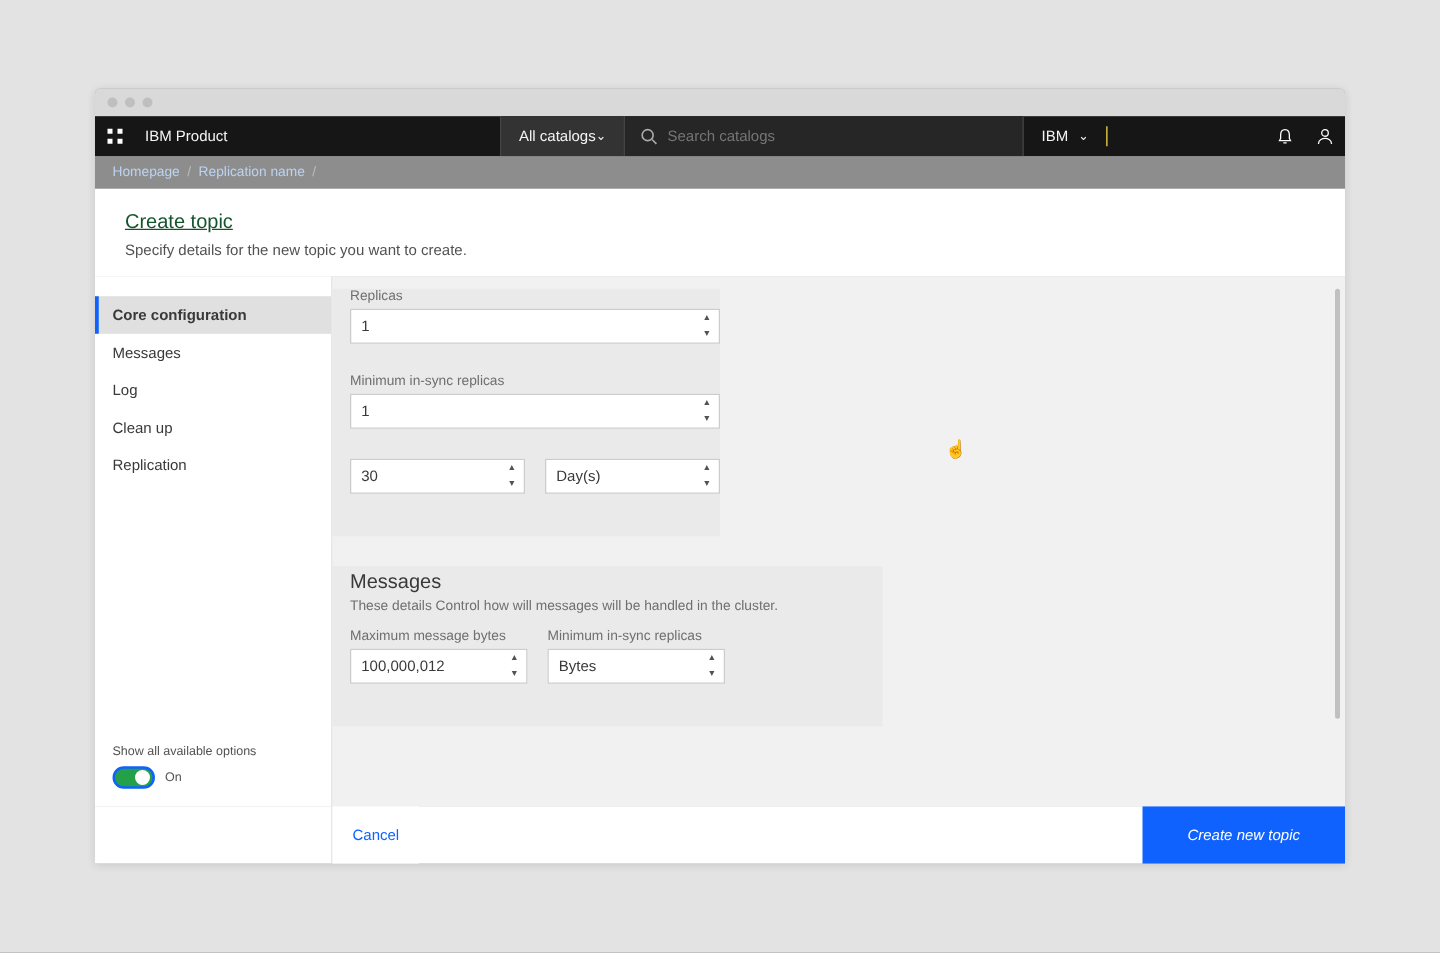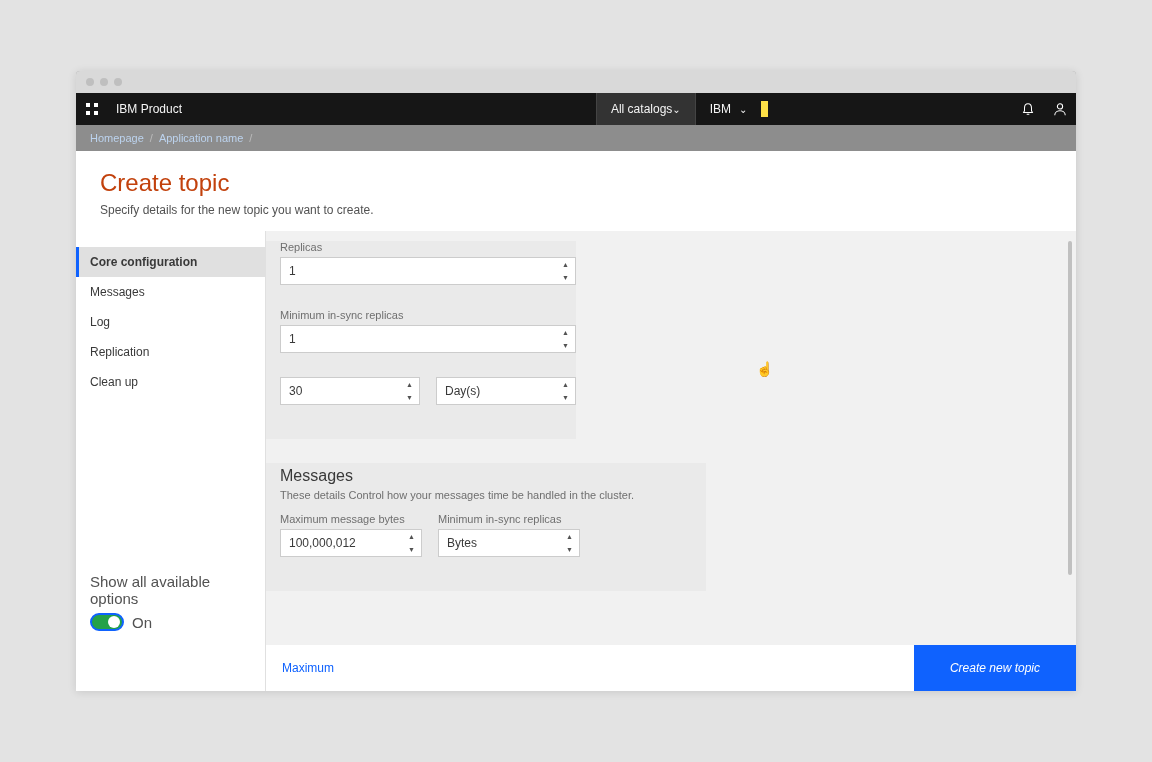--- a/index.html
+++ b/index.html
@@ -58,21 +58,21 @@
     height:32px; padding:0 12px; background:#262626; color:#888;
     border-right:1px solid #444;
   }
   .search-wrap input {
     background:transparent; border:none; outline:none; color:#ccc;
     font-size:12px; width:100%;
   }
   .org-dd {
     display:flex; align-items:center; gap:8px;
     height:16px; padding:0 14px; font-size:12px;
-    border-right:7px solid #fde047;
+    border-right:1px solid #fde047;
   }
   .hicon {
     width:32px; height:32px; display:flex; align-items:center; justify-content:center;
     color:#f4f4f4;
   }
 
   .breadcrumb-bar {
     height: 26px;
     background: #8d8d8d;
     display:flex; align-items:center;
@@ -81,42 +81,42 @@
     color: #d7e7ff;
     gap: 6px;
   }
   .breadcrumb-bar .crumb { color:#bcd3ee; }
   .breadcrumb-bar .sep { color:#bbb; }
 
   .page-head {
     background:#fff;
     padding: 18px 24px 14px;
   }
-  .page-head h1 { font-size: 24px; font-weight: 400; color:#c2410c; margin-bottom:6px;}
+  .page-head h1 { font-size: 16px; font-weight: 400; color:#14532d; margin-bottom:6px;text-decoration:underline;}
   .page-head p { font-size: 12px; color:#525252; }
 
   .body-row {
     flex:1; display:flex; background:#e5e5e5; min-height:0;
   }
   .sidebar {
     width: 190px; background:#fff; display:flex; flex-direction:column; padding-top:16px;
     border-right:1px solid #e0e0e0;
   }
   .nav-list { list-style:none; }
   .nav-item {
     font-size:12px; color:#393939; padding:8px 14px; cursor:pointer;
   }
   .nav-item.active {
     background:#e0e0e0; font-weight:600; position:relative;
   }
   .nav-item.active::before {
     content:""; position:absolute; left:0; top:0; bottom:0; width:3px; background:#0f62fe;
   }
   .sidebar-bottom {
-    margin-top:auto; padding:10px 14px 14px; font-size:15px; color:#525252;
+    margin-top:auto; padding:10px 14px 14px; font-size:10px; color:#525252;
   }
   .toggle-row { display:flex; align-items:center; gap:8px; margin-top:6px;}
   .toggle {
     width:34px; height:18px; border-radius:10px; background:#24a148;
     border:2px solid #0f62fe; position:relative;
   }
   .toggle::after{
     content:""; position:absolute; right:2px; top:1px;
     width:12px; height:12px; border-radius:50%; background:#fff;
   }
@@ -202,20 +202,29 @@
           <rect x="1" y="9" width="4" height="4" fill="#fff"></rect>
           <rect x="9" y="9" width="4" height="4" fill="#fff"></rect>
         </svg>
     </div>
     <div class="product-name">IBM Product</div>
     <div class="spacer1"></div>
     <div class="catalog-dd">
       <span>All catalogs</span>
       <span class="chev">⌄</span>
     </div>
+    <div class="search-wrap">
+      <span>
+        <svg width="14" height="14" viewBox="0 0 16 16" fill="none" stroke="#aaa" stroke-width="1.5">
+            <circle cx="7" cy="7" r="5"></circle>
+            <line x1="11" y1="11" x2="15" y2="15"></line>
+          </svg>
+      </span>
+      <input placeholder="Search catalogs" style="">
+    </div>
     <div class="org-dd">
       <span>IBM</span>
       <span class="chev">⌄</span>
     </div>
     <div style="flex:0.6"></div>
     <div class="hicon">
       <svg width="14" height="14" viewBox="0 0 16 16" fill="none" stroke="#fff" stroke-width="1.2">
           <path d="M8 2 C5 2 4 4 4 7 L4 10 L3 12 L13 12 L12 10 L12 7 C12 4 11 2 8 2 Z"></path>
           <line x1="6.5" y1="14" x2="9.5" y2="14"></line>
         </svg>
@@ -224,38 +233,38 @@
       <svg width="14" height="14" viewBox="0 0 16 16" fill="none" stroke="#fff" stroke-width="1.2">
           <circle cx="8" cy="5" r="3"></circle>
           <path d="M2 15 C2 11 6 10 8 10 C10 10 14 11 14 15"></path>
         </svg>
     </div>
   </div>
 
   <div class="breadcrumb-bar">
     <span class="crumb">Homepage</span>
     <span class="sep">/</span>
-    <span class="crumb">Application name</span>
+    <span class="crumb">Replication name</span>
     <span class="sep">/</span>
   </div>
 
   <div class="page-head">
     <h1>Create topic</h1>
     <p>Specify details for the new topic you want to create.</p>
   </div>
 
   <div class="body-row">
 
     <div class="sidebar">
       <ul class="nav-list">
         <li class="nav-item active">Core configuration</li>
         <li class="nav-item">Messages</li>
         <li class="nav-item">Log</li>
+        <li class="nav-item">Clean up</li>
         <li class="nav-item">Replication</li>
-        <li class="nav-item">Clean up</li>
       </ul>
       <div class="sidebar-bottom">
         <div>Show all available options</div>
         <div class="toggle-row">
           <div class="toggle"></div>
           <span>On</span>
         </div>
       </div>
     </div>
 
@@ -298,21 +307,21 @@
                   <span>▲</span>
                   <span>▼</span>
                 </div>
             </div>
           </div>
         </div>
       </div>
 
       <div class="section-block">
         <div class="section-title">Messages</div>
-        <div class="section-desc">These details Control how your messages time be handled in the cluster.</div>
+        <div class="section-desc">These details Control how will messages will be handled in the cluster.</div>
         <div class="row-2" style="max-width:300px;">
           <div class="field">
             <span class="lbl">Maximum message bytes</span>
             <div class="num-input">
               <span>100,000,012</span>
               <div class="stepper">
                   <span>▲</span>
                   <span>▼</span>
                 </div>
             </div>
@@ -330,18 +339,18 @@
         </div>
       </div>
 
       <div class="cursor-hand">☝</div>
     </div>
 
   </div>
 
   <div class="footer">
     <div class="footer-left"></div>
-    <div class="cancel-btn">Maximum</div>
+    <div class="cancel-btn">Cancel</div>
     <div class="grow"></div>
     <div class="create-btn">Create new topic</div>
   </div>
 
 </div>
 
 </body></html>

